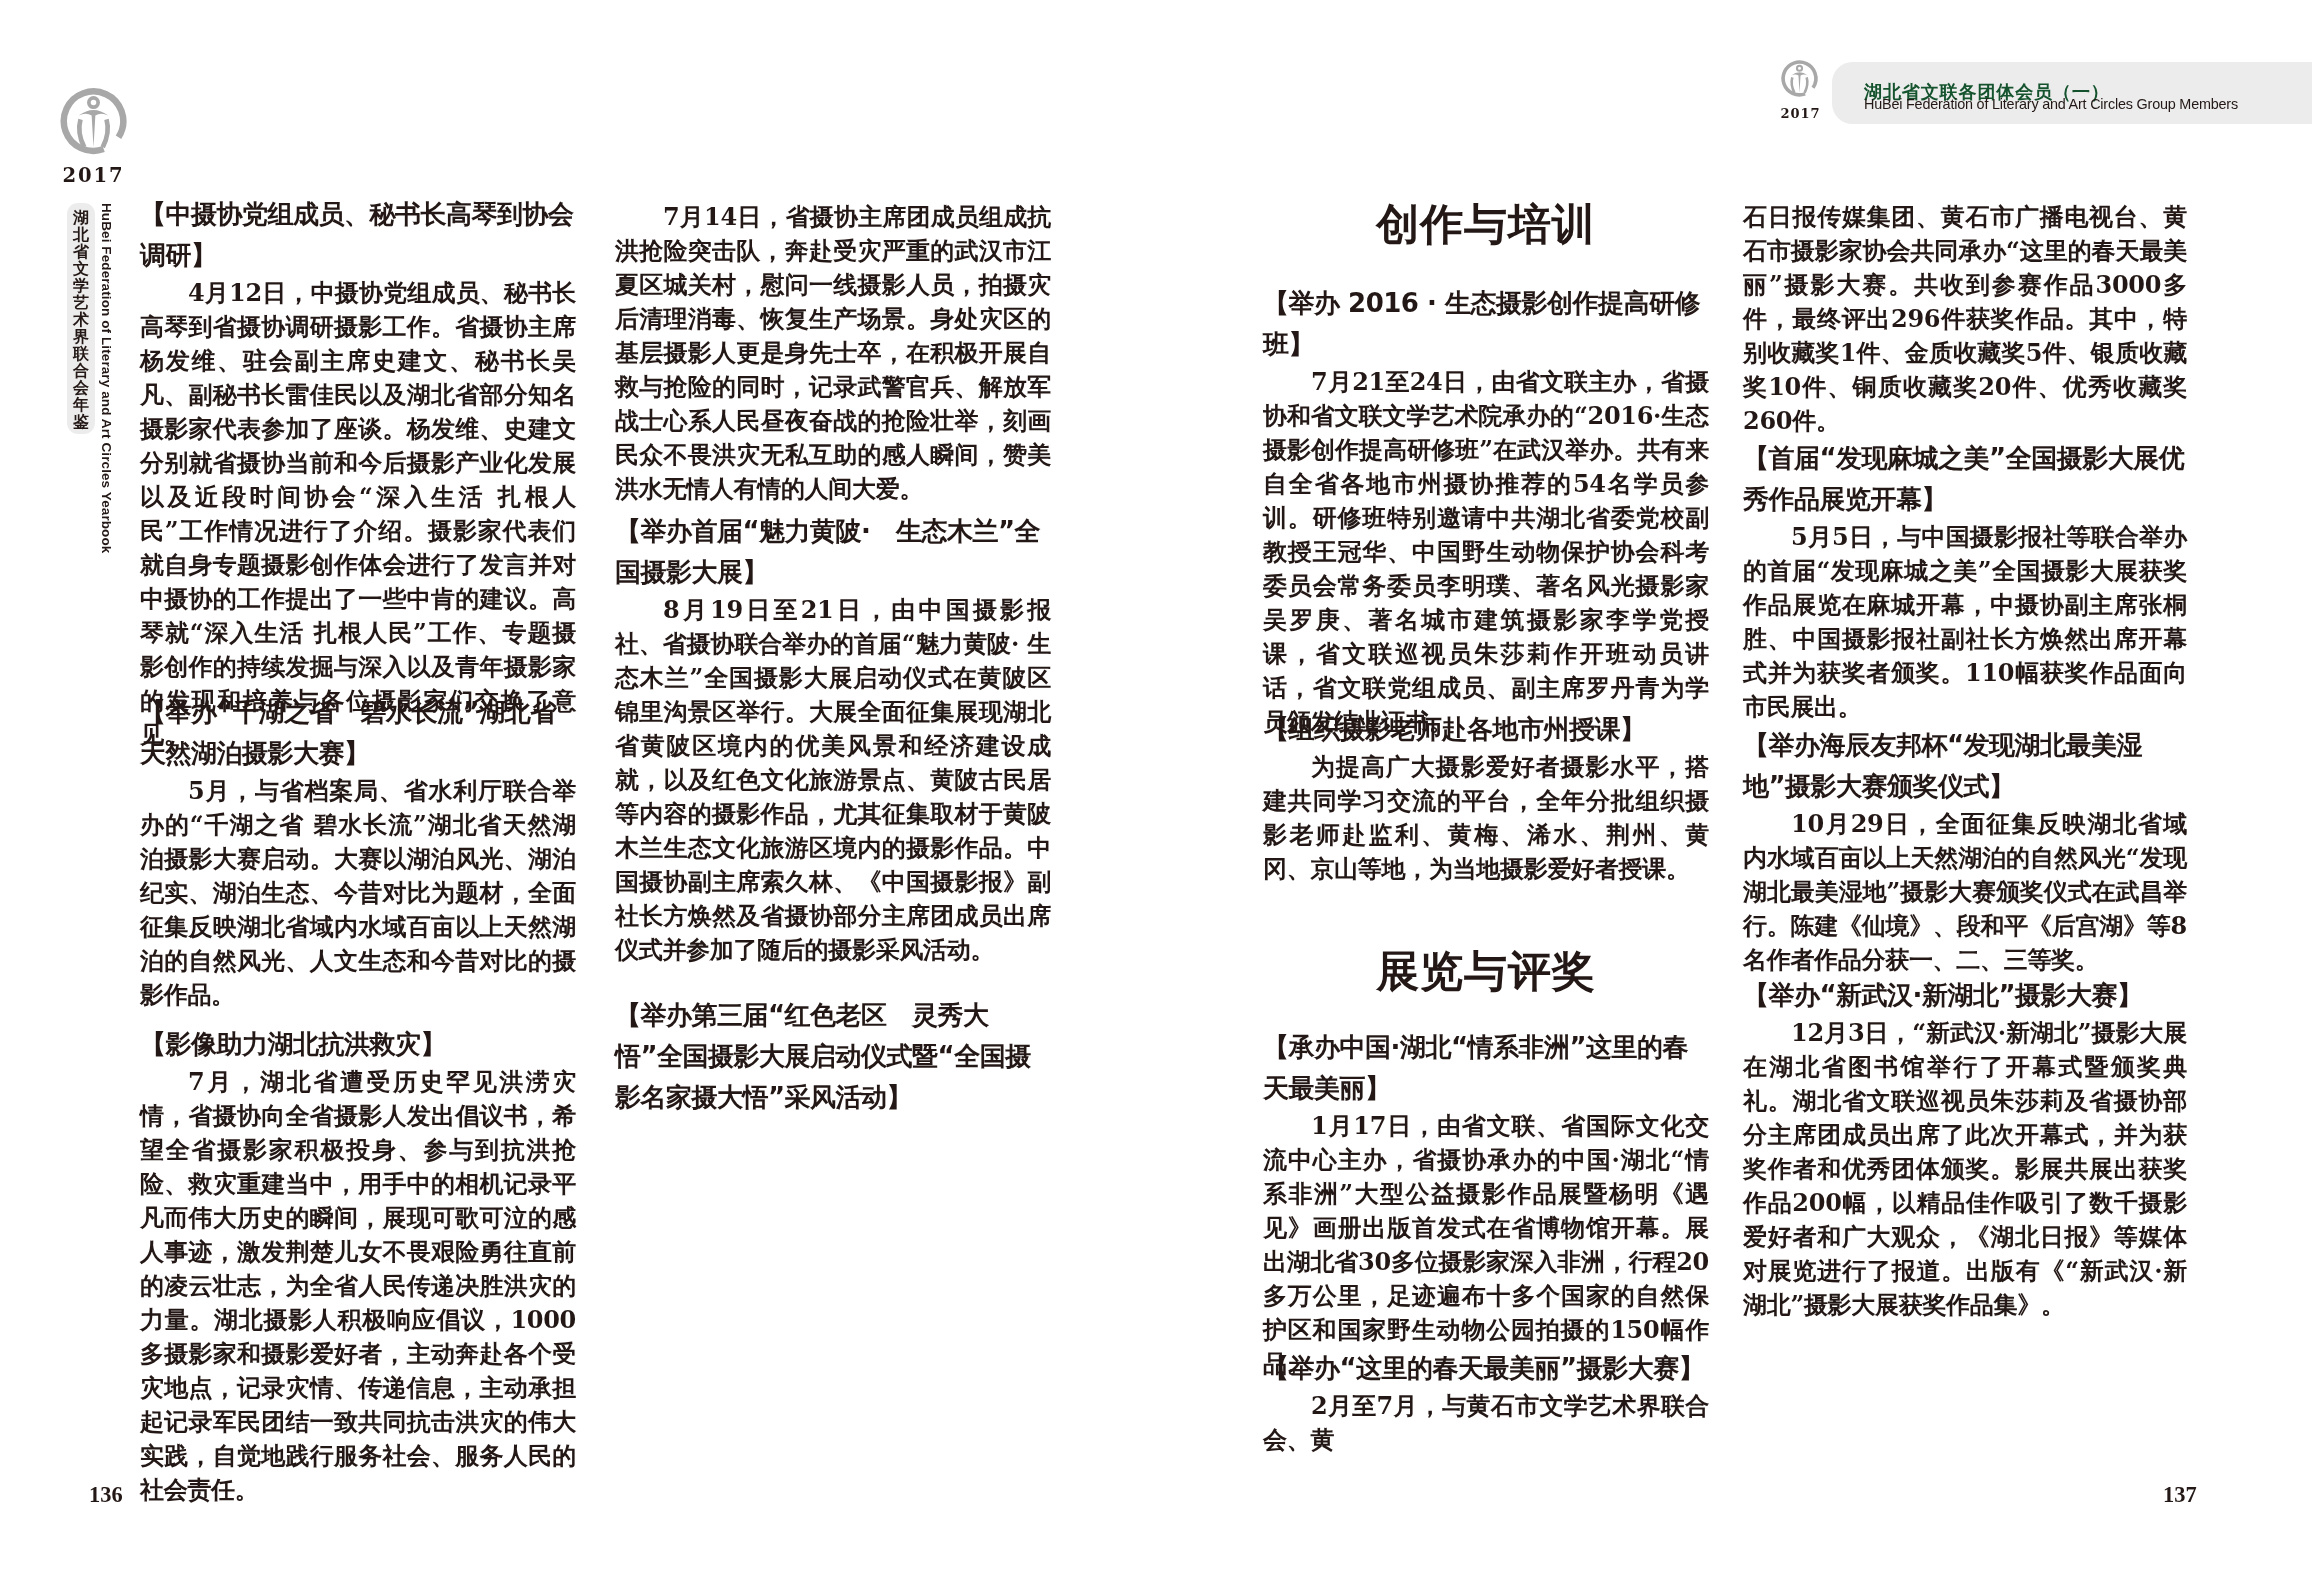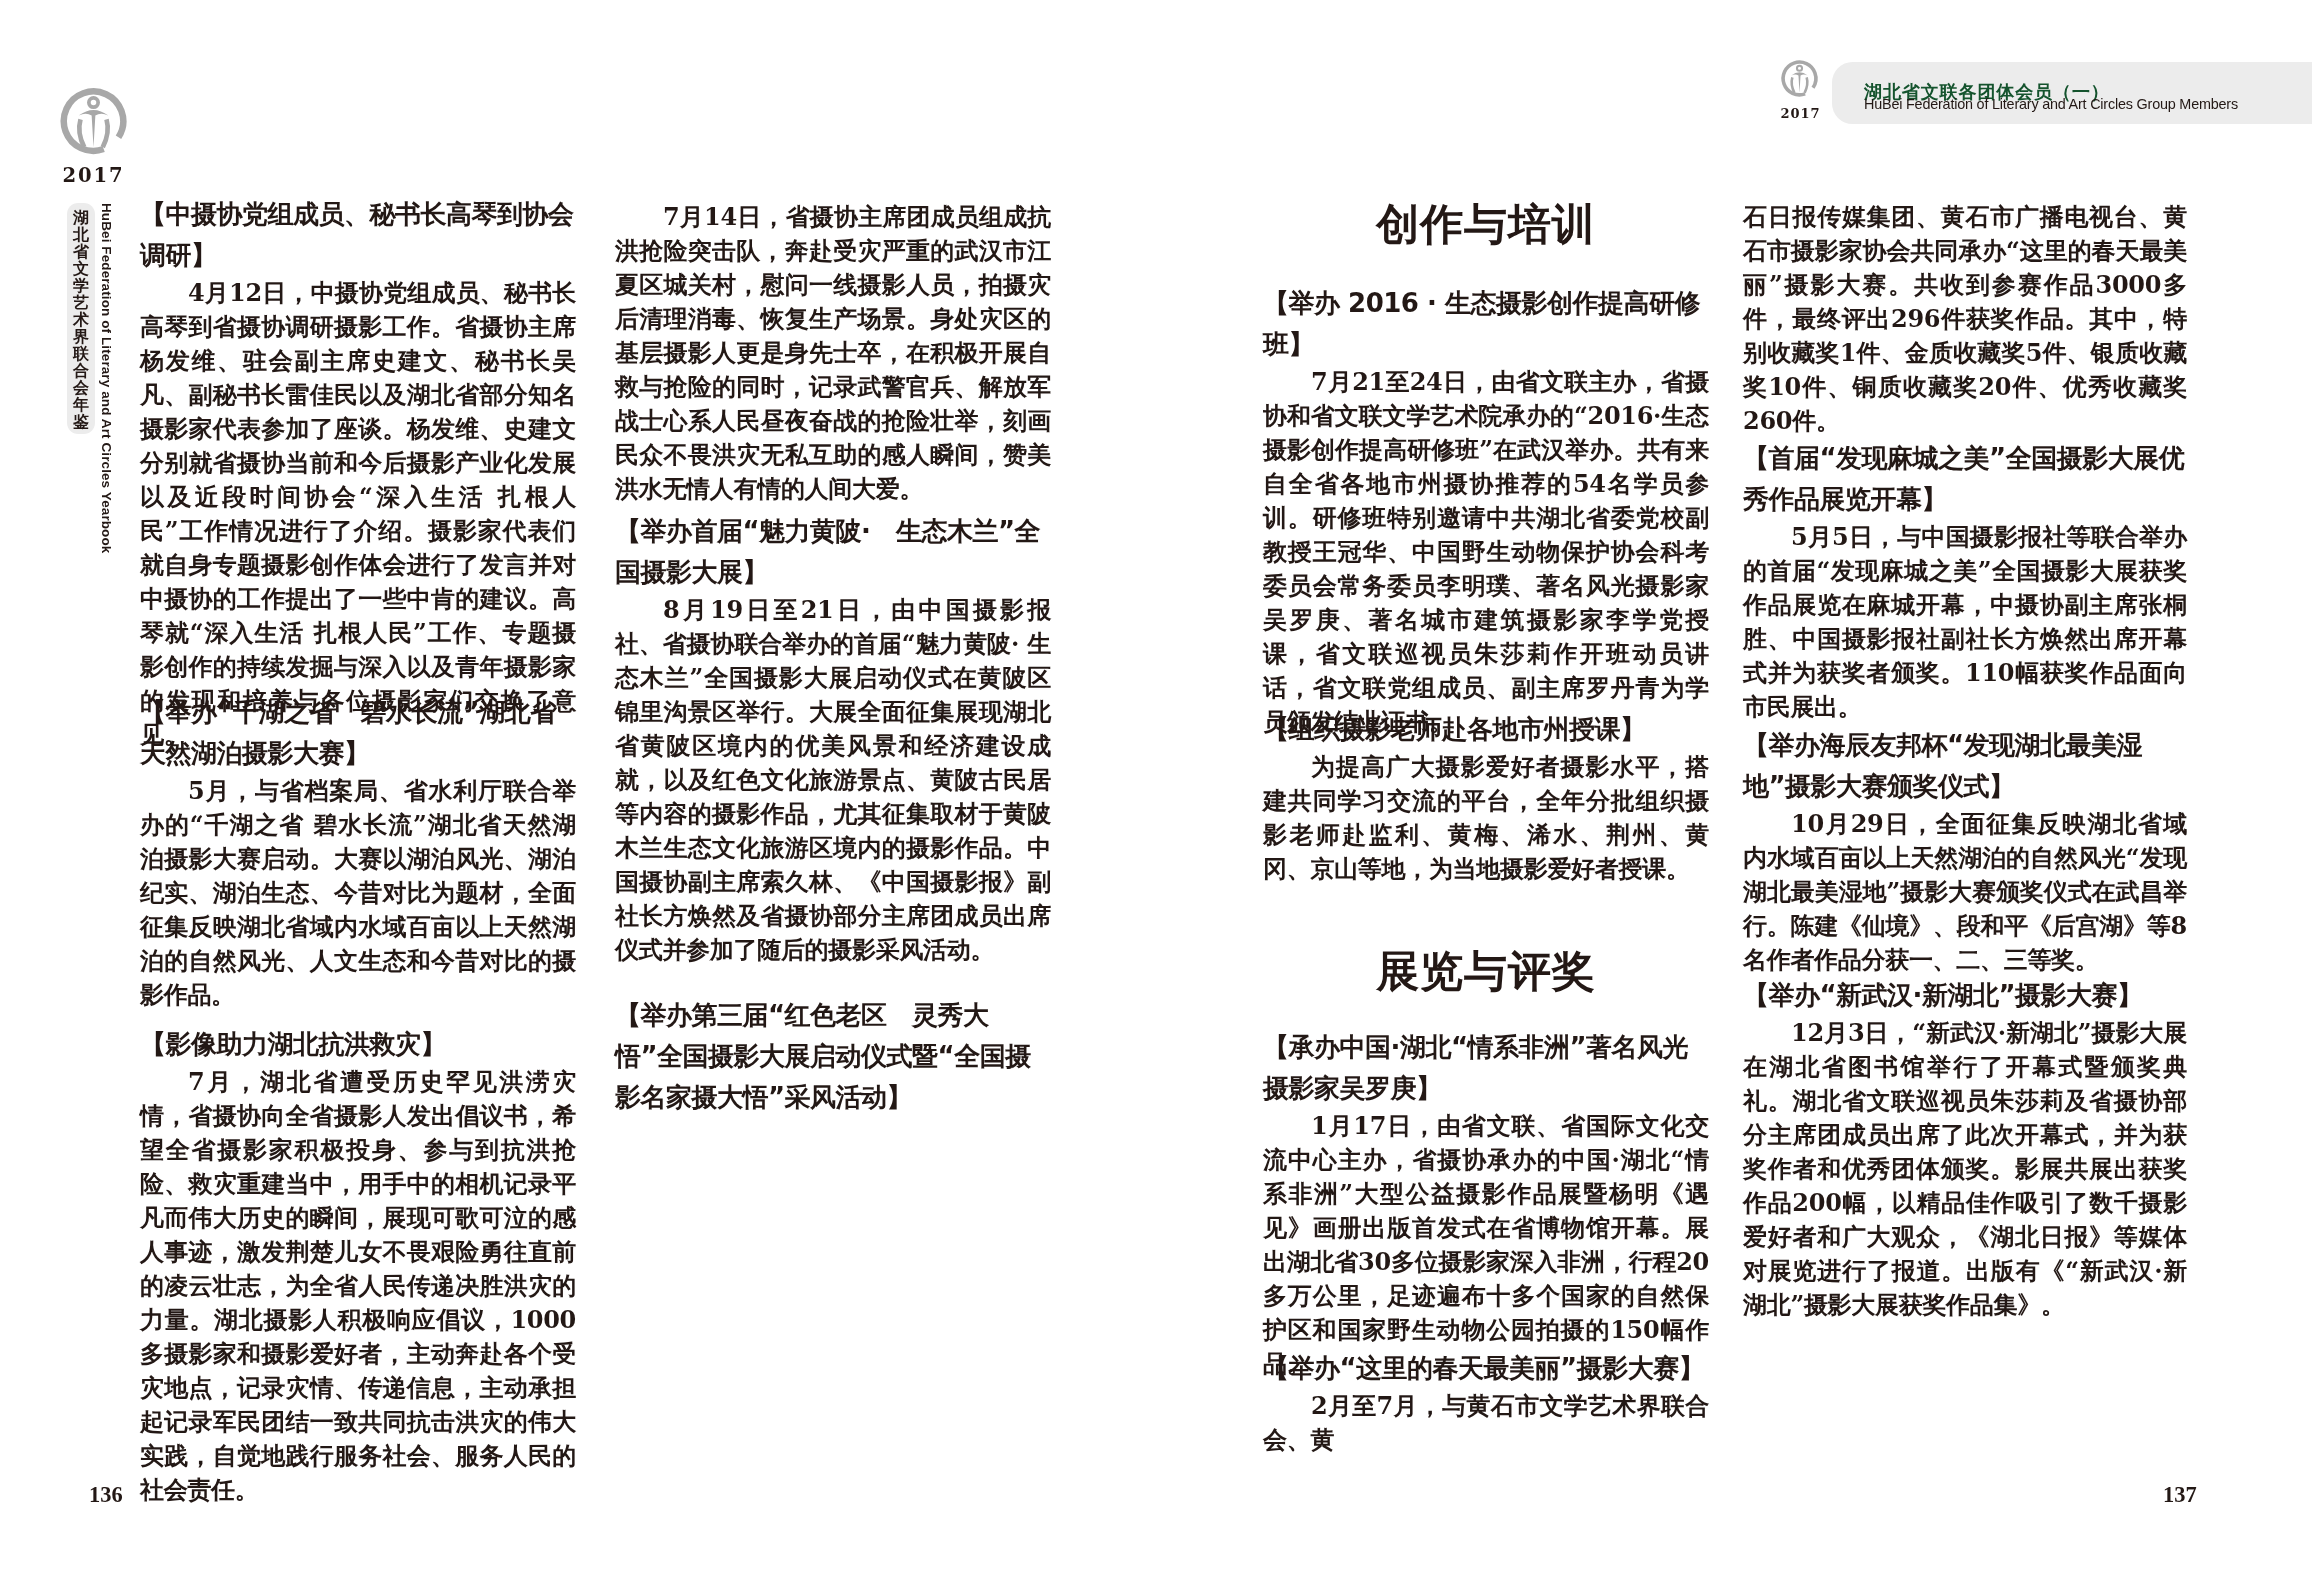--- a/index.html
+++ b/index.html
@@ -124,21 +124,21 @@
     <p class="p">7月21至24日，由省文联主办，省摄协和省文联文学艺术院承办的“2016·生态摄影创作提高研修班”在武汉举办。共有来自全省各地市州摄协推荐的54名学员参训。研修班特别邀请中共湖北省委党校副教授王冠华、中国野生动物保护协会科考委员会常务委员李明璞、著名风光摄影家吴罗庚、著名城市建筑摄影家李学党授课，省文联巡视员朱莎莉作开班动员讲话，省文联党组成员、副主席罗丹青为学员颁发结业证书。</p>
   </div>
   <div class="block" style="top:515px;">
     <h2 class="h2">【组织摄影老师赴各地市州授课】</h2>
     <p class="p">为提高广大摄影爱好者摄影水平，搭建共同学习交流的平台，全年分批组织摄影老师赴监利、黄梅、浠水、荆州、黄冈、京山等地，为当地摄影爱好者授课。</p>
   </div>
   <div class="block" style="top:751px;">
     <h1 class="section-title">展览与评奖</h1>
   </div>
   <div class="block" style="top:833px;">
-    <h2 class="h2">【承办中国·湖北“情系非洲”著名风光摄影家吴罗庚】</h2>
+    <h2 class="h2">【承办中国·湖北“情系非洲”这里的春天最美丽】</h2>
     <p class="p">1月17日，由省文联、省国际文化交流中心主办，省摄协承办的中国·湖北“情系非洲”大型公益摄影作品展暨杨明《遇见》画册出版首发式在省博物馆开幕。展出湖北省30多位摄影家深入非洲，行程20多万公里，足迹遍布十多个国家的自然保护区和国家野生动物公园拍摄的150幅作品。</p>
   </div>
   <div class="block" style="top:1154px;">
     <h2 class="h2">【举办“这里的春天最美丽”摄影大赛】</h2>
     <p class="p">2月至7月，与黄石市文学艺术界联合会、黄</p>
   </div>
 </div>
 
 <div class="col col-r2">
   <div class="block" style="top:5.6px;">

